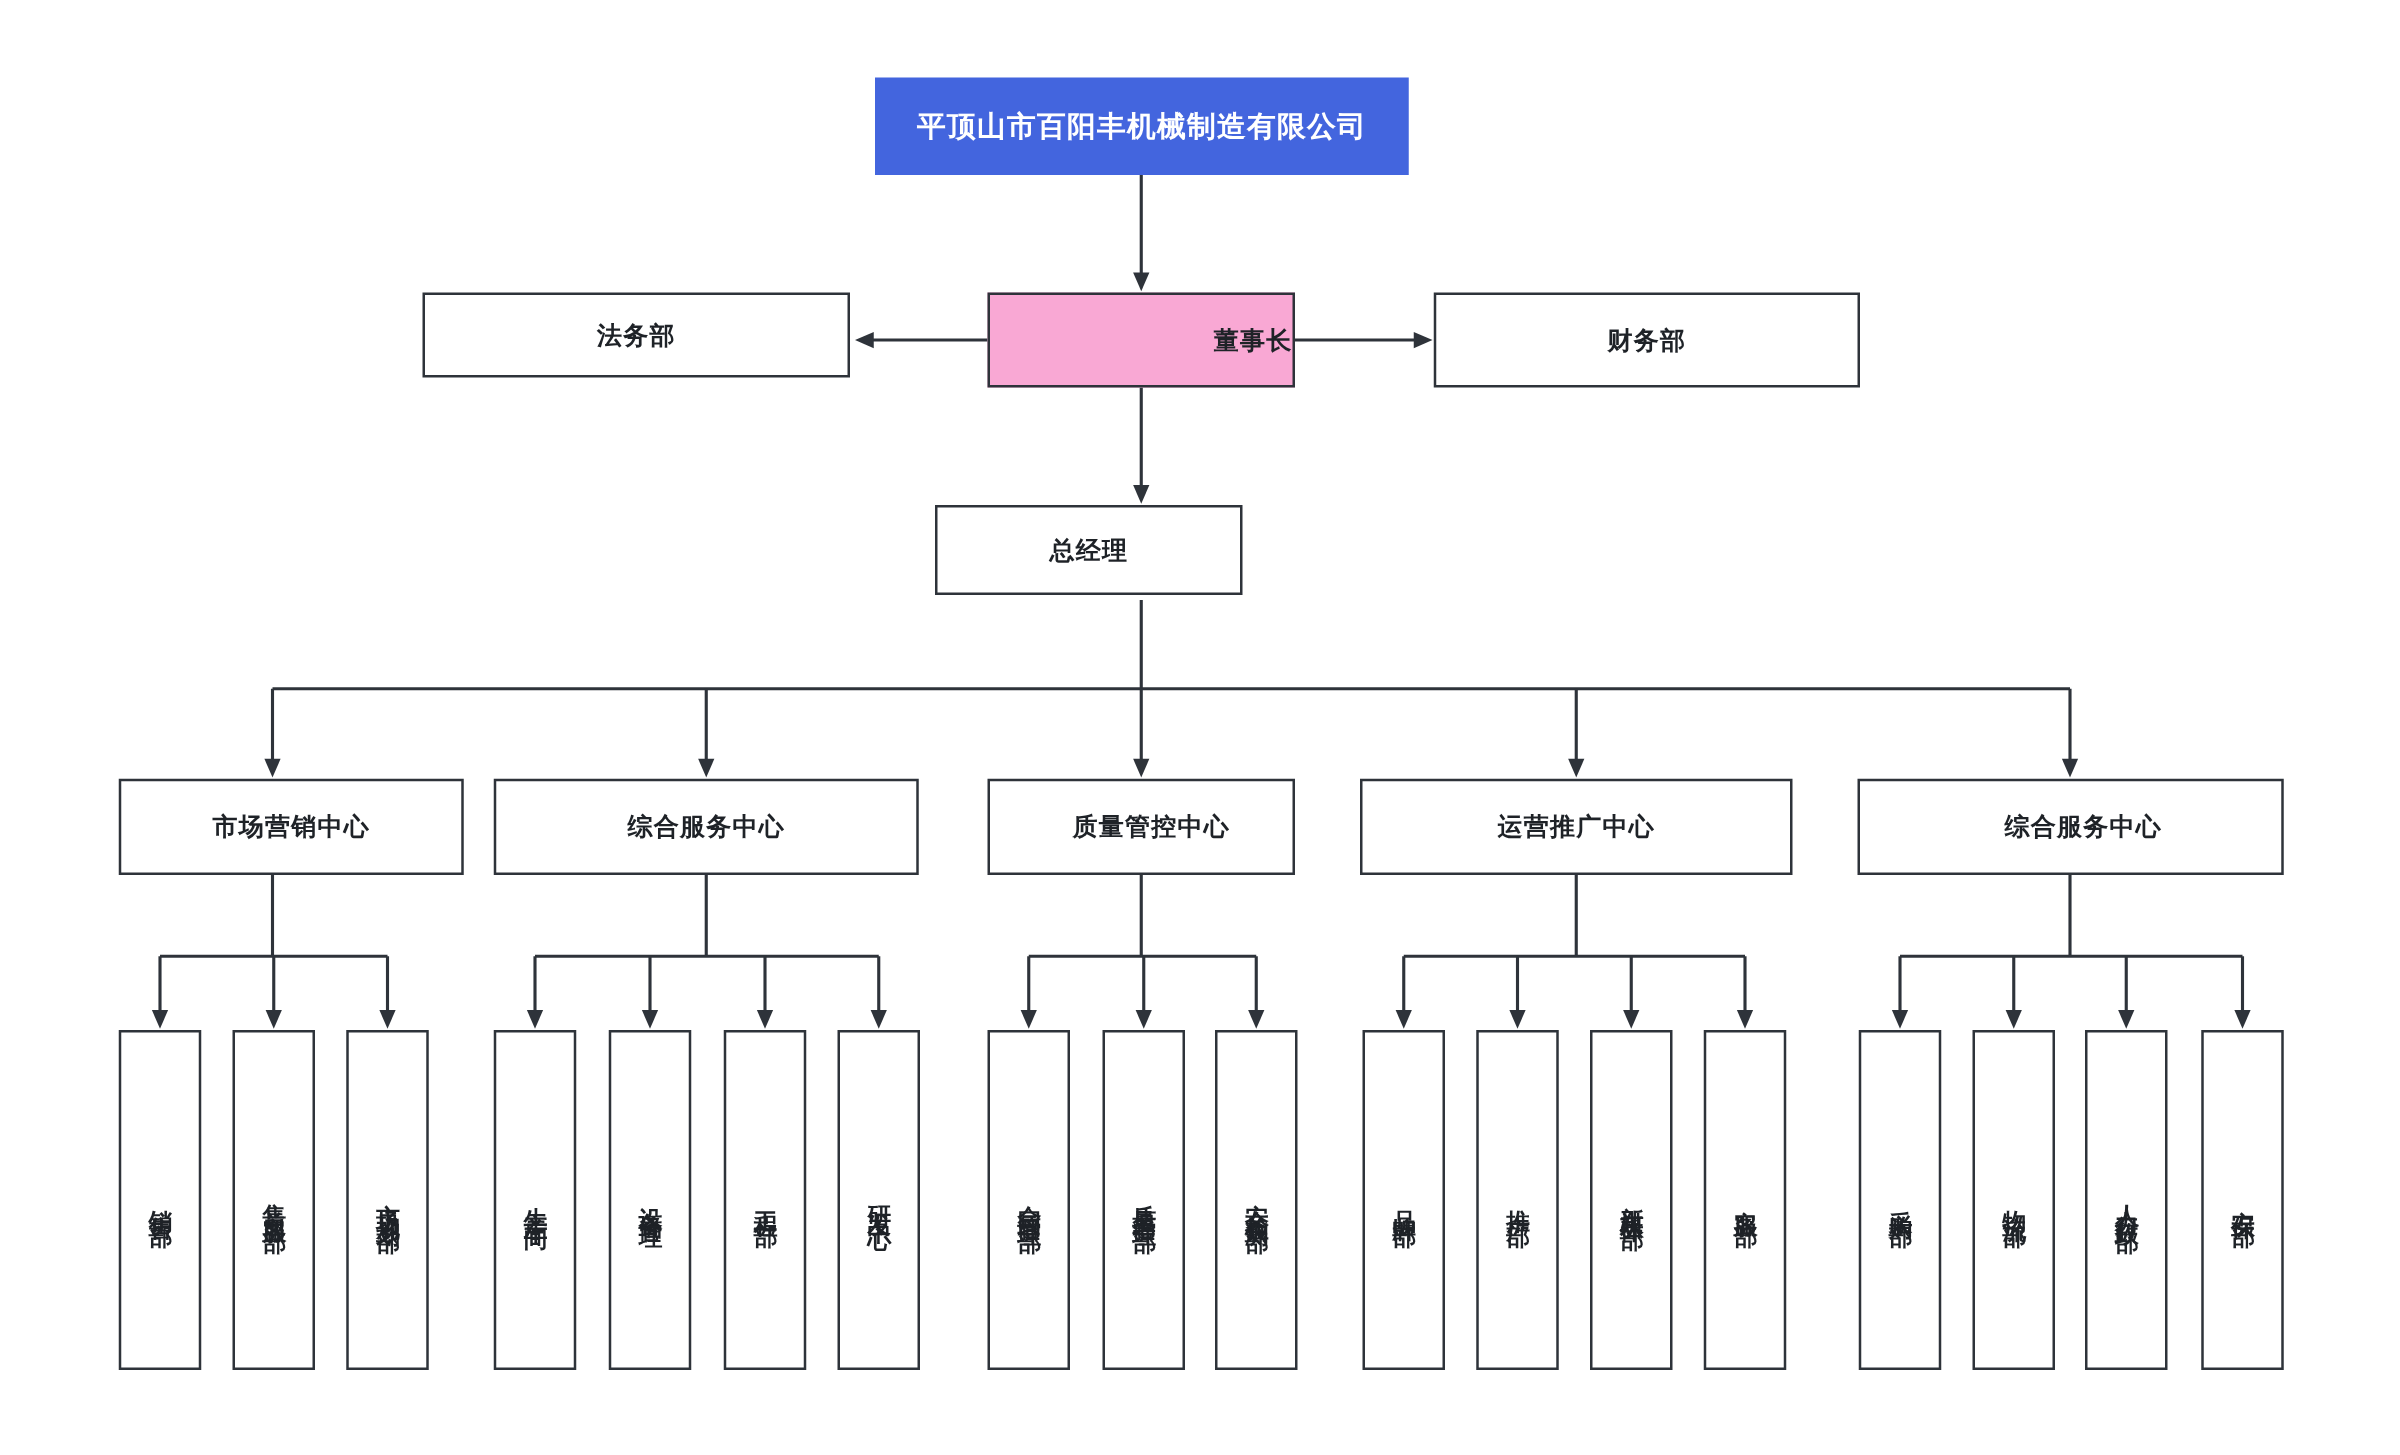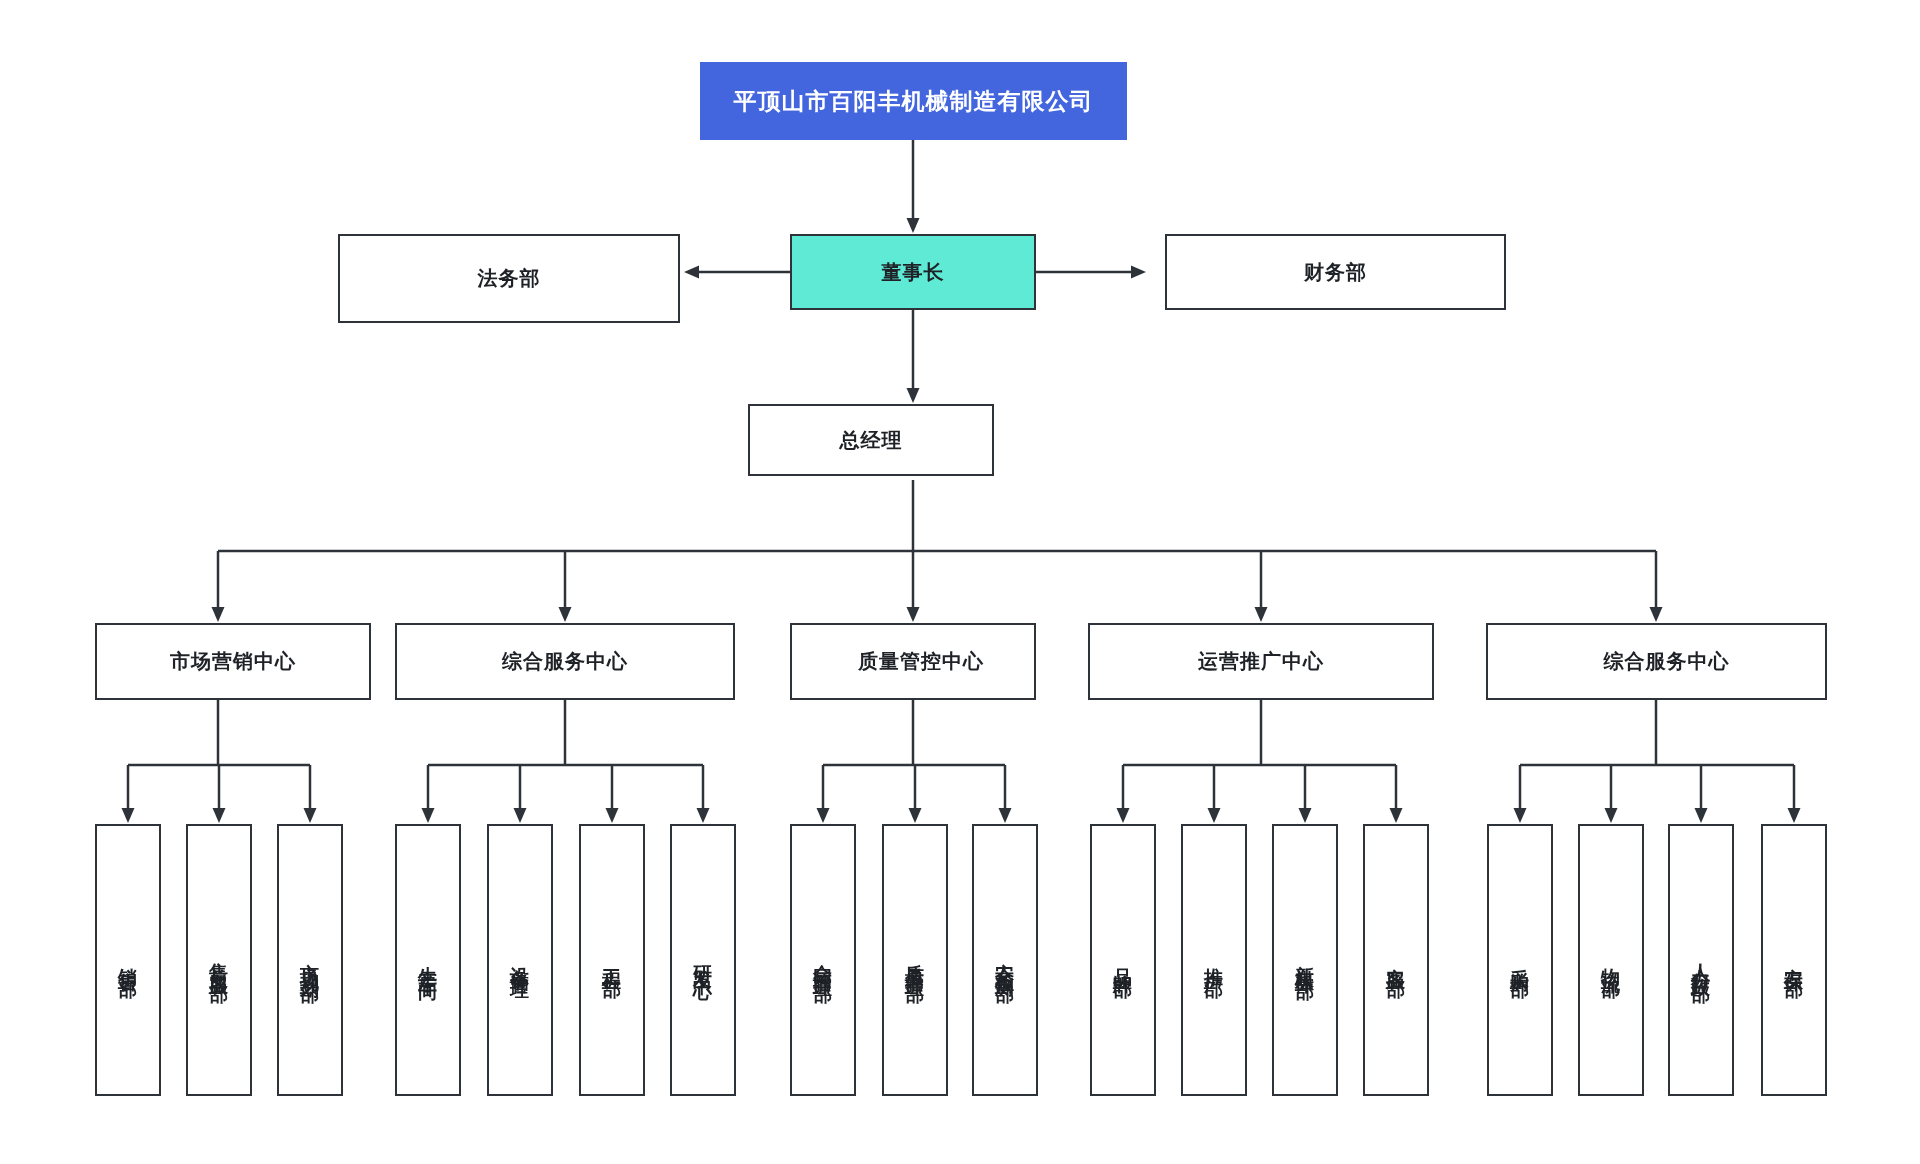--- a/index.html
+++ b/index.html
@@ -113,27 +113,27 @@
       <polygon points="1611,823 1604.5,808 1617.5,808" fill="#2e333a"></polygon>
       <line x1="1701" y1="765" x2="1701" y2="810" stroke="#2e333a" stroke-width="2.5"></line>
       <polygon points="1701,823 1694.5,808 1707.5,808" fill="#2e333a"></polygon>
       <line x1="1794" y1="765" x2="1794" y2="810" stroke="#2e333a" stroke-width="2.5"></line>
       <polygon points="1794,823 1787.5,808 1800.5,808" fill="#2e333a"></polygon>
     </svg>
 
 <div class="node primary" style="left: 700px; top: 62px; width: 427px; height: 78px; background: rgb(67, 101, 222); color: rgb(255, 255, 255);">
       <span class="label">平顶山市百阳丰机械制造有限公司</span>
     </div>
-    <div class="node outline" style="left: 338px; top: 234px; width: 342px; height: 89px; background: rgb(255, 255, 255); border-color: rgb(46, 51, 58); color: rgb(30, 34, 39);">
+    <div class="node outline" style="left: 338px; top: 234px; width: 342px; height: 68px; background: rgb(255, 255, 255); border-color: rgb(46, 51, 58); color: rgb(30, 34, 39);">
       <span class="label">法务部</span>
     </div>
-    <div class="node outline" style="left: 790px; top: 234px; width: 246px; height: 76px; background: #5eead4; border-color: rgb(46, 51, 58); color: rgb(30, 34, 39);">
+    <div class="node outline" style="left: 790px; top: 234px; width: 246px; height: 76px; background: #f9a8d4; border-color: rgb(46, 51, 58); color: rgb(30, 34, 39); justify-content: flex-end;">
       <span class="label">董事长</span>
     </div>
-    <div class="node outline" style="left: 1147px; top: 234px; width: 341px; height: 76px; background: rgb(255, 255, 255); border-color: rgb(46, 51, 58); color: rgb(30, 34, 39); margin-left: 18px;">
+    <div class="node outline" style="left: 1147px; top: 234px; width: 341px; height: 76px; background: rgb(255, 255, 255); border-color: rgb(46, 51, 58); color: rgb(30, 34, 39);">
       <span class="label">财务部</span>
     </div>
     <div class="node outline" style="left: 748px; top: 404px; width: 246px; height: 72px; background: rgb(255, 255, 255); border-color: rgb(46, 51, 58); color: rgb(30, 34, 39);">
       <span class="label">总经理</span>
     </div>
     <div class="node outline" style="left: 95px; top: 623px; width: 276px; height: 77px; background: rgb(255, 255, 255); border-color: rgb(46, 51, 58); color: rgb(30, 34, 39);">
       <span class="label">市场营销中心</span>
     </div>
     <div class="node outline" style="left: 395px; top: 623px; width: 340px; height: 77px; background: rgb(255, 255, 255); border-color: rgb(46, 51, 58); color: rgb(30, 34, 39);">
       <span class="label">综合服务中心</span>

